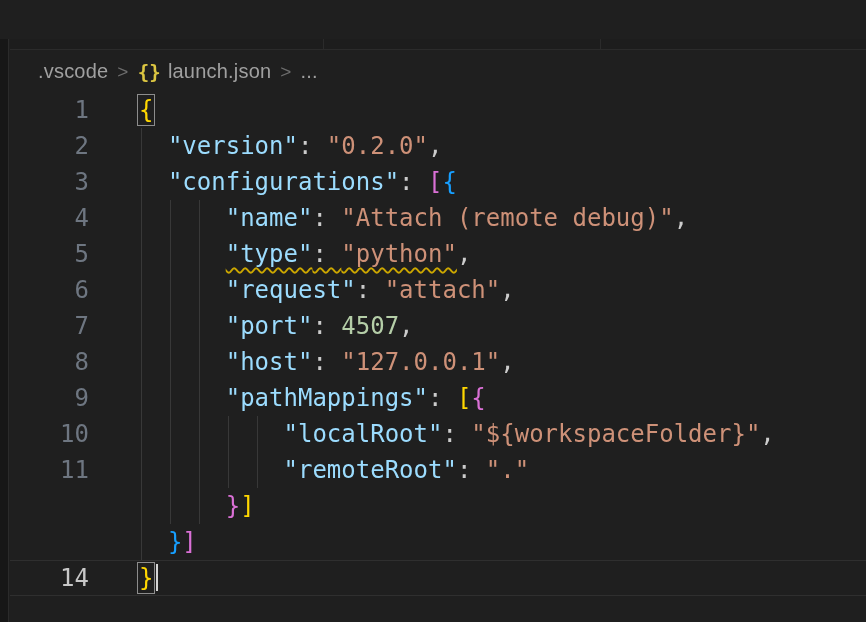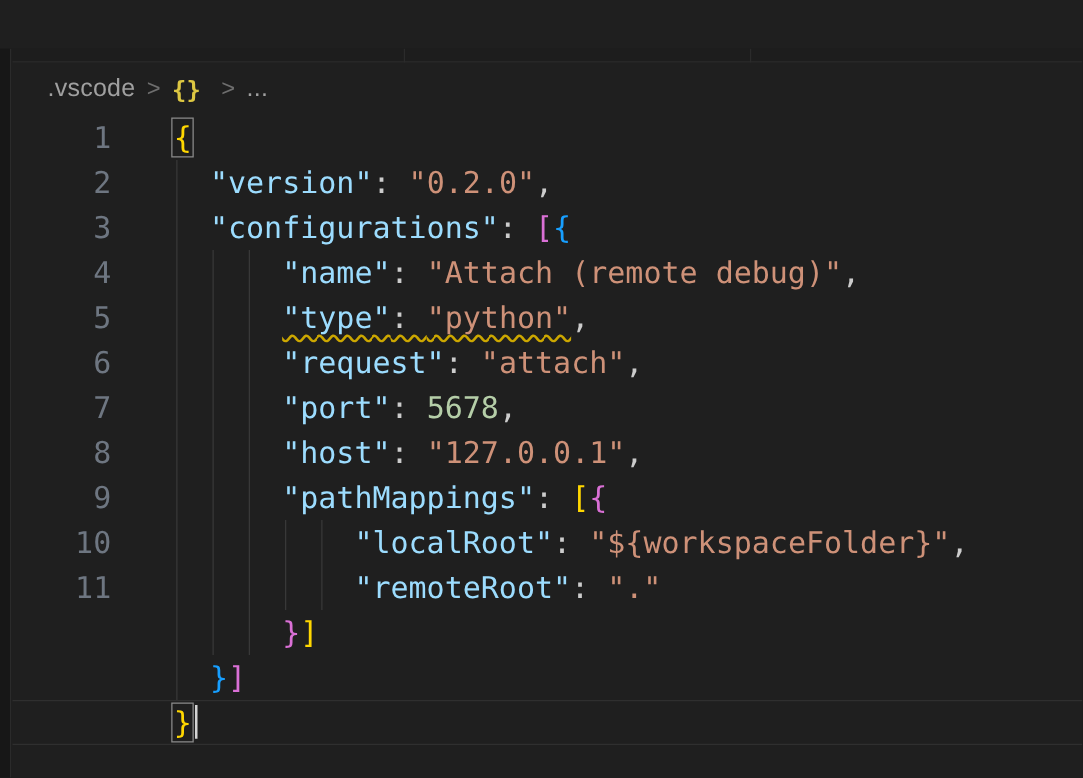--- a/index.html
+++ b/index.html
@@ -51,33 +51,34 @@
 
   <div class="tabstrip">
     <div class="tab-divider" style="left:313px;"></div>
     <div class="tab-divider" style="left:590px;"></div>
   </div>
 
   <div class="breadcrumb">
     <span class="crumb">.vscode</span>
     <span class="sep">&gt;</span>
     <span class="json-ico">{}</span>
+    <span class="crumb">launch.json</span>
     <span class="sep">&gt;</span>
     <span class="crumb">...</span>
   </div>
 
   <div class="editor" id="editor">
       <div class="row"><div class="gutter">1</div><div class="code"><span class="tok b1 match">{</span></div></div>
       <div class="row"><div class="gutter">2</div><div class="code"><div class="guide" style="left: 2px;"></div><span class="tok pun">  </span><span class="tok key">"version"</span><span class="tok pun">: </span><span class="tok str">"0.2.0"</span><span class="tok pun">,</span></div></div>
       <div class="row"><div class="gutter">3</div><div class="code"><div class="guide" style="left: 2px;"></div><span class="tok pun">  </span><span class="tok key">"configurations"</span><span class="tok pun">: </span><span class="tok b2">[</span><span class="tok b3">{</span></div></div>
       <div class="row"><div class="gutter">4</div><div class="code"><div class="guide" style="left: 2px;"></div><div class="guide" style="left: 30.9px;"></div><div class="guide" style="left: 59.8px;"></div><span class="tok pun">      </span><span class="tok key">"name"</span><span class="tok pun">: </span><span class="tok str">"Attach (remote debug)"</span><span class="tok pun">,</span></div></div>
       <div class="row"><div class="gutter">5</div><div class="code"><div class="guide" style="left: 2px;"></div><div class="guide" style="left: 30.9px;"></div><div class="guide" style="left: 59.8px;"></div><span class="tok pun">      </span><span class="tok key squig">"type"</span><span class="tok pun squig">: </span><span class="tok str squig">"python"</span><span class="tok pun">,</span></div></div>
       <div class="row"><div class="gutter">6</div><div class="code"><div class="guide" style="left: 2px;"></div><div class="guide" style="left: 30.9px;"></div><div class="guide" style="left: 59.8px;"></div><span class="tok pun">      </span><span class="tok key">"request"</span><span class="tok pun">: </span><span class="tok str">"attach"</span><span class="tok pun">,</span></div></div>
-      <div class="row"><div class="gutter">7</div><div class="code"><div class="guide" style="left: 2px;"></div><div class="guide" style="left: 30.9px;"></div><div class="guide" style="left: 59.8px;"></div><span class="tok pun">      </span><span class="tok key">"port"</span><span class="tok pun">: </span><span class="tok num">5678</span><span class="tok pun">,</span></div></div>
+      <div class="row"><div class="gutter">7</div><div class="code"><div class="guide" style="left: 2px;"></div><div class="guide" style="left: 30.9px;"></div><div class="guide" style="left: 59.8px;"></div><span class="tok pun">      </span><span class="tok key">"port"</span><span class="tok pun">: </span><span class="tok num">4507</span><span class="tok pun">,</span></div></div>
       <div class="row"><div class="gutter">8</div><div class="code"><div class="guide" style="left: 2px;"></div><div class="guide" style="left: 30.9px;"></div><div class="guide" style="left: 59.8px;"></div><span class="tok pun">      </span><span class="tok key">"host"</span><span class="tok pun">: </span><span class="tok str">"127.0.0.1"</span><span class="tok pun">,</span></div></div>
       <div class="row"><div class="gutter">9</div><div class="code"><div class="guide" style="left: 2px;"></div><div class="guide" style="left: 30.9px;"></div><div class="guide" style="left: 59.8px;"></div><span class="tok pun">      </span><span class="tok key">"pathMappings"</span><span class="tok pun">: </span><span class="tok b1">[</span><span class="tok b2">{</span></div></div>
       <div class="row"><div class="gutter">10</div><div class="code"><div class="guide" style="left: 2px;"></div><div class="guide" style="left: 30.9px;"></div><div class="guide" style="left: 59.8px;"></div><div class="guide" style="left: 88.7px;"></div><div class="guide" style="left: 117.6px;"></div><span class="tok pun">          </span><span class="tok key">"localRoot"</span><span class="tok pun">: </span><span class="tok str">"${workspaceFolder}"</span><span class="tok pun">,</span></div></div>
       <div class="row"><div class="gutter">11</div><div class="code"><div class="guide" style="left: 2px;"></div><div class="guide" style="left: 30.9px;"></div><div class="guide" style="left: 59.8px;"></div><div class="guide" style="left: 88.7px;"></div><div class="guide" style="left: 117.6px;"></div><span class="tok pun">          </span><span class="tok key">"remoteRoot"</span><span class="tok pun">: </span><span class="tok str">"."</span></div></div>
       <div class="row"><div class="code"><div class="guide" style="left: 2px;"></div><div class="guide" style="left: 30.9px;"></div><div class="guide" style="left: 59.8px;"></div><span class="tok pun">      </span><span class="tok b2">}</span><span class="tok b1">]</span></div></div>
       <div class="row"><div class="code"><div class="guide" style="left: 2px;"></div><span class="tok pun">  </span><span class="tok b3">}</span><span class="tok b2">]</span></div></div>
-      <div class="row current"><div class="code"><span class="tok b1 match">}</span><span class="cursor"></span></div></div>
+      <div class="row current"><div class="gutter">14</div><div class="code"><span class="tok b1 match">}</span><span class="cursor"></span></div></div>
     </div>
 </div>
 
 </body></html>

